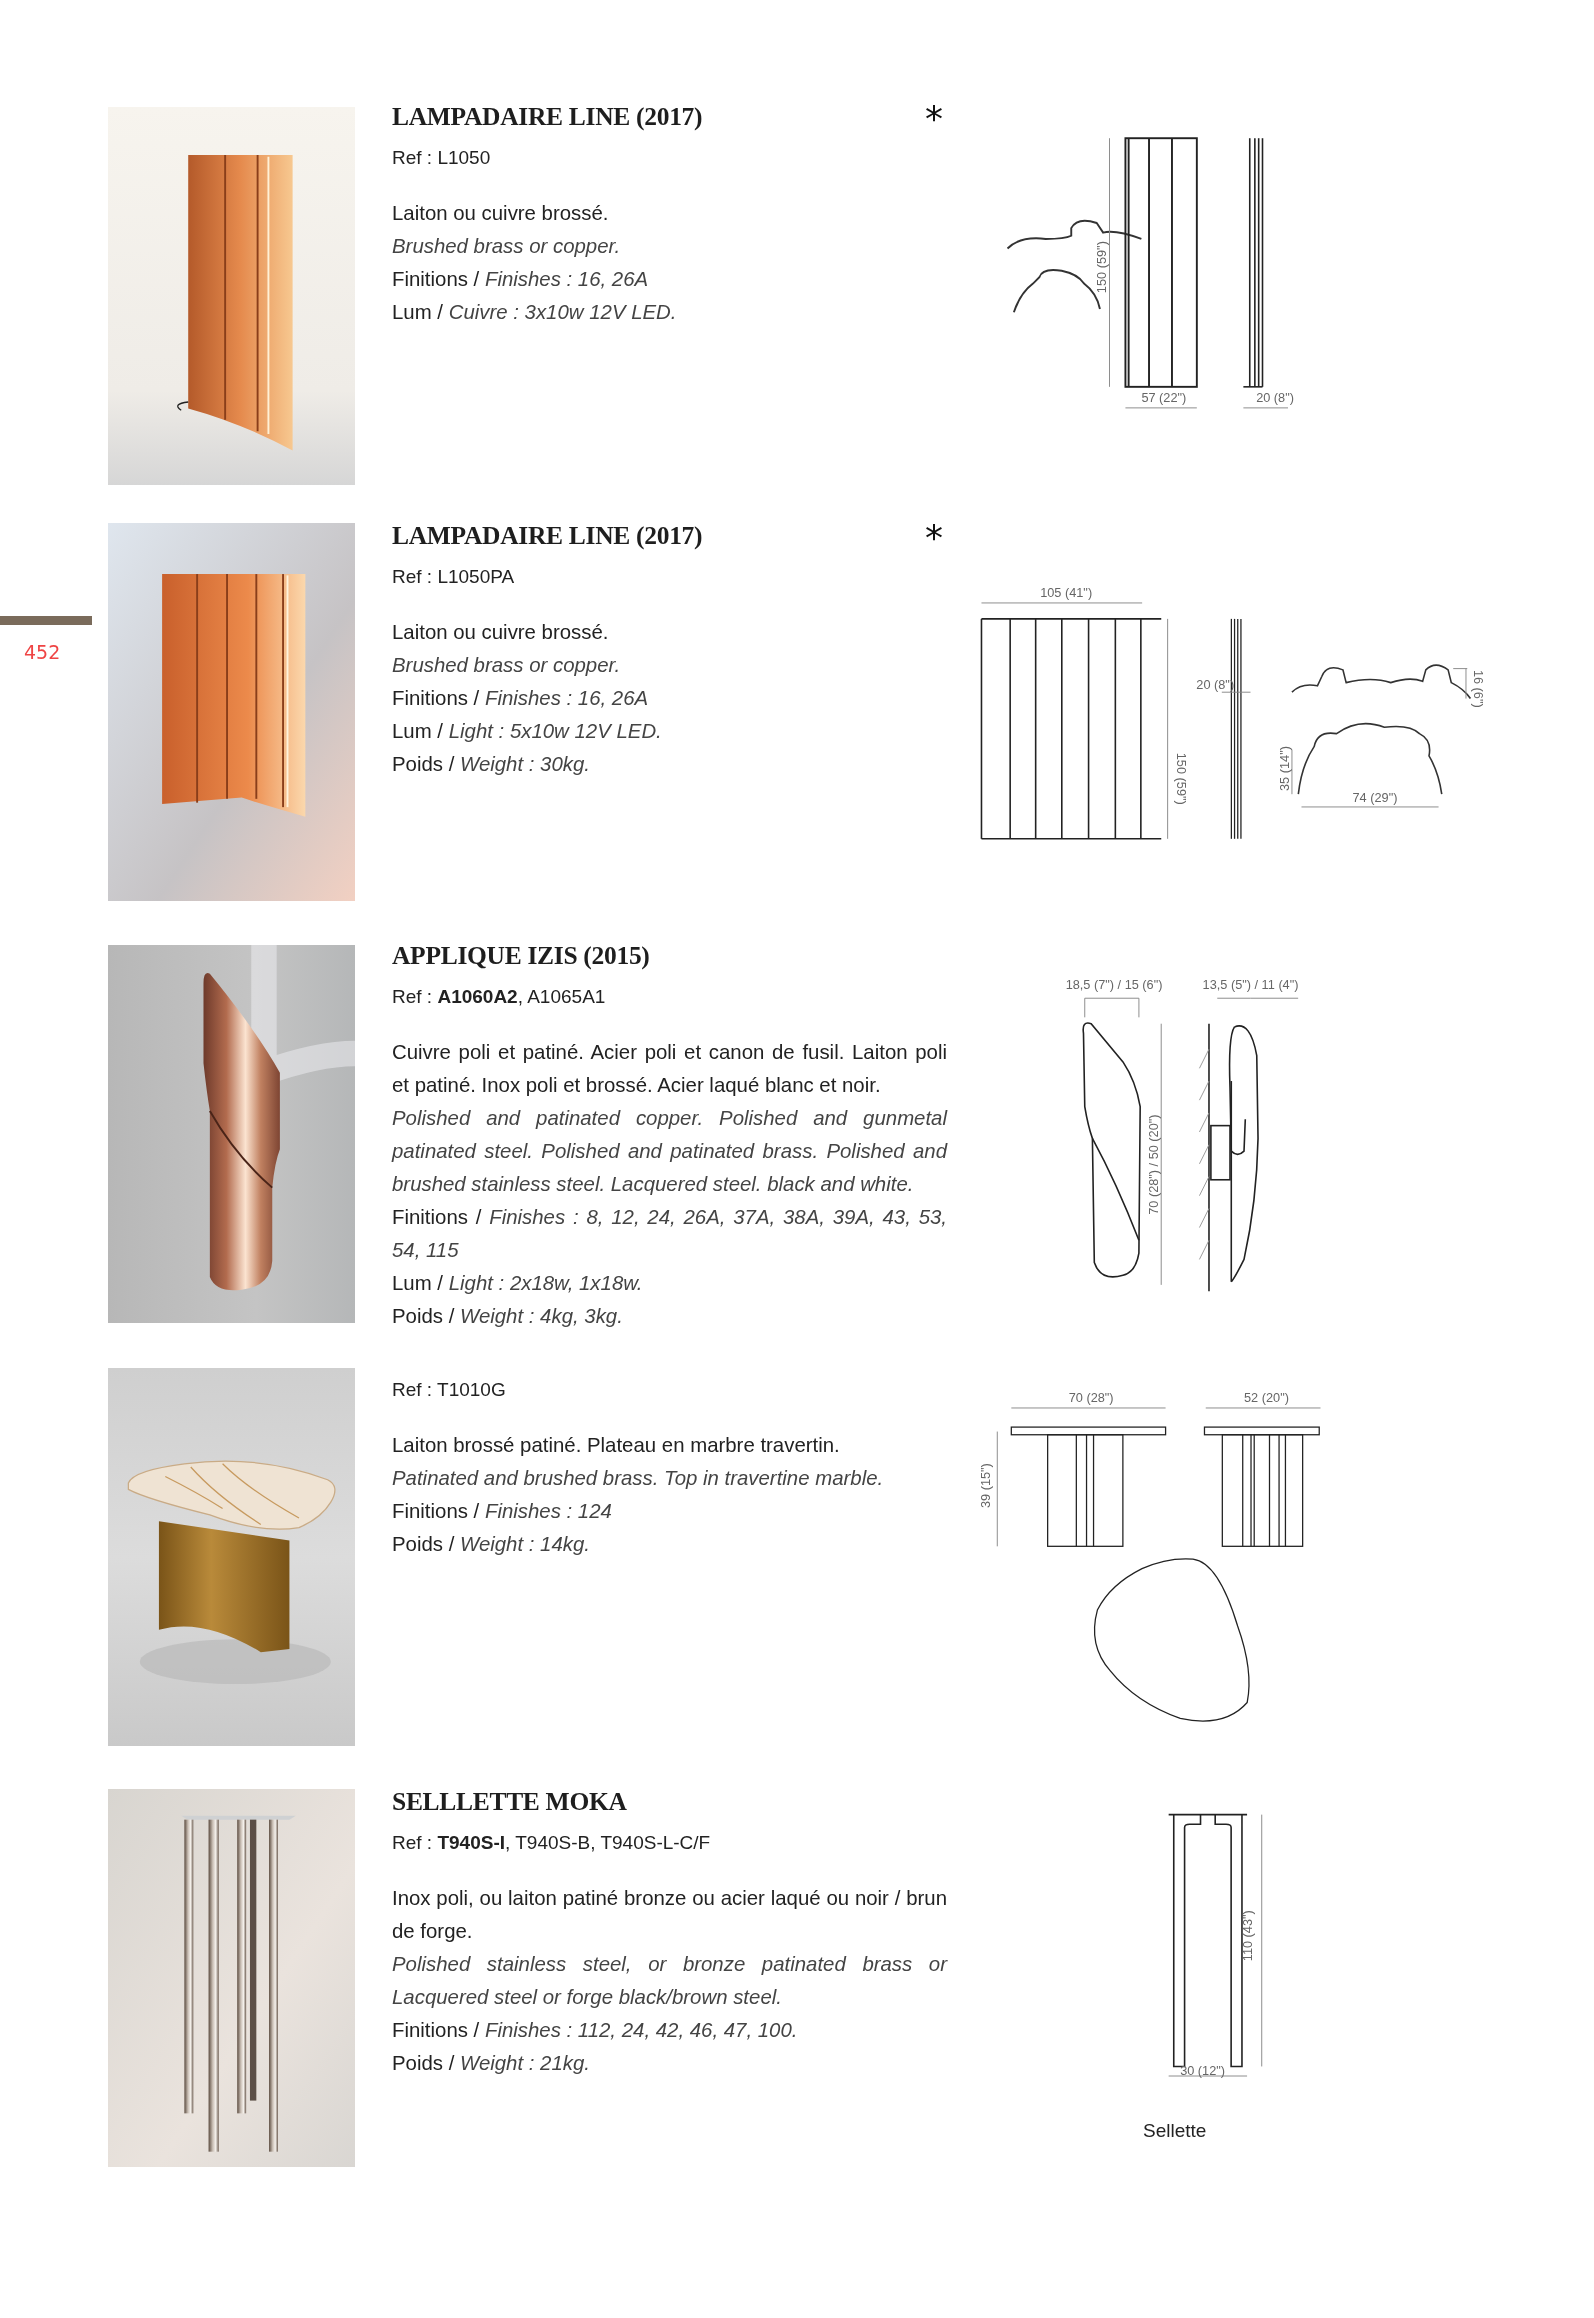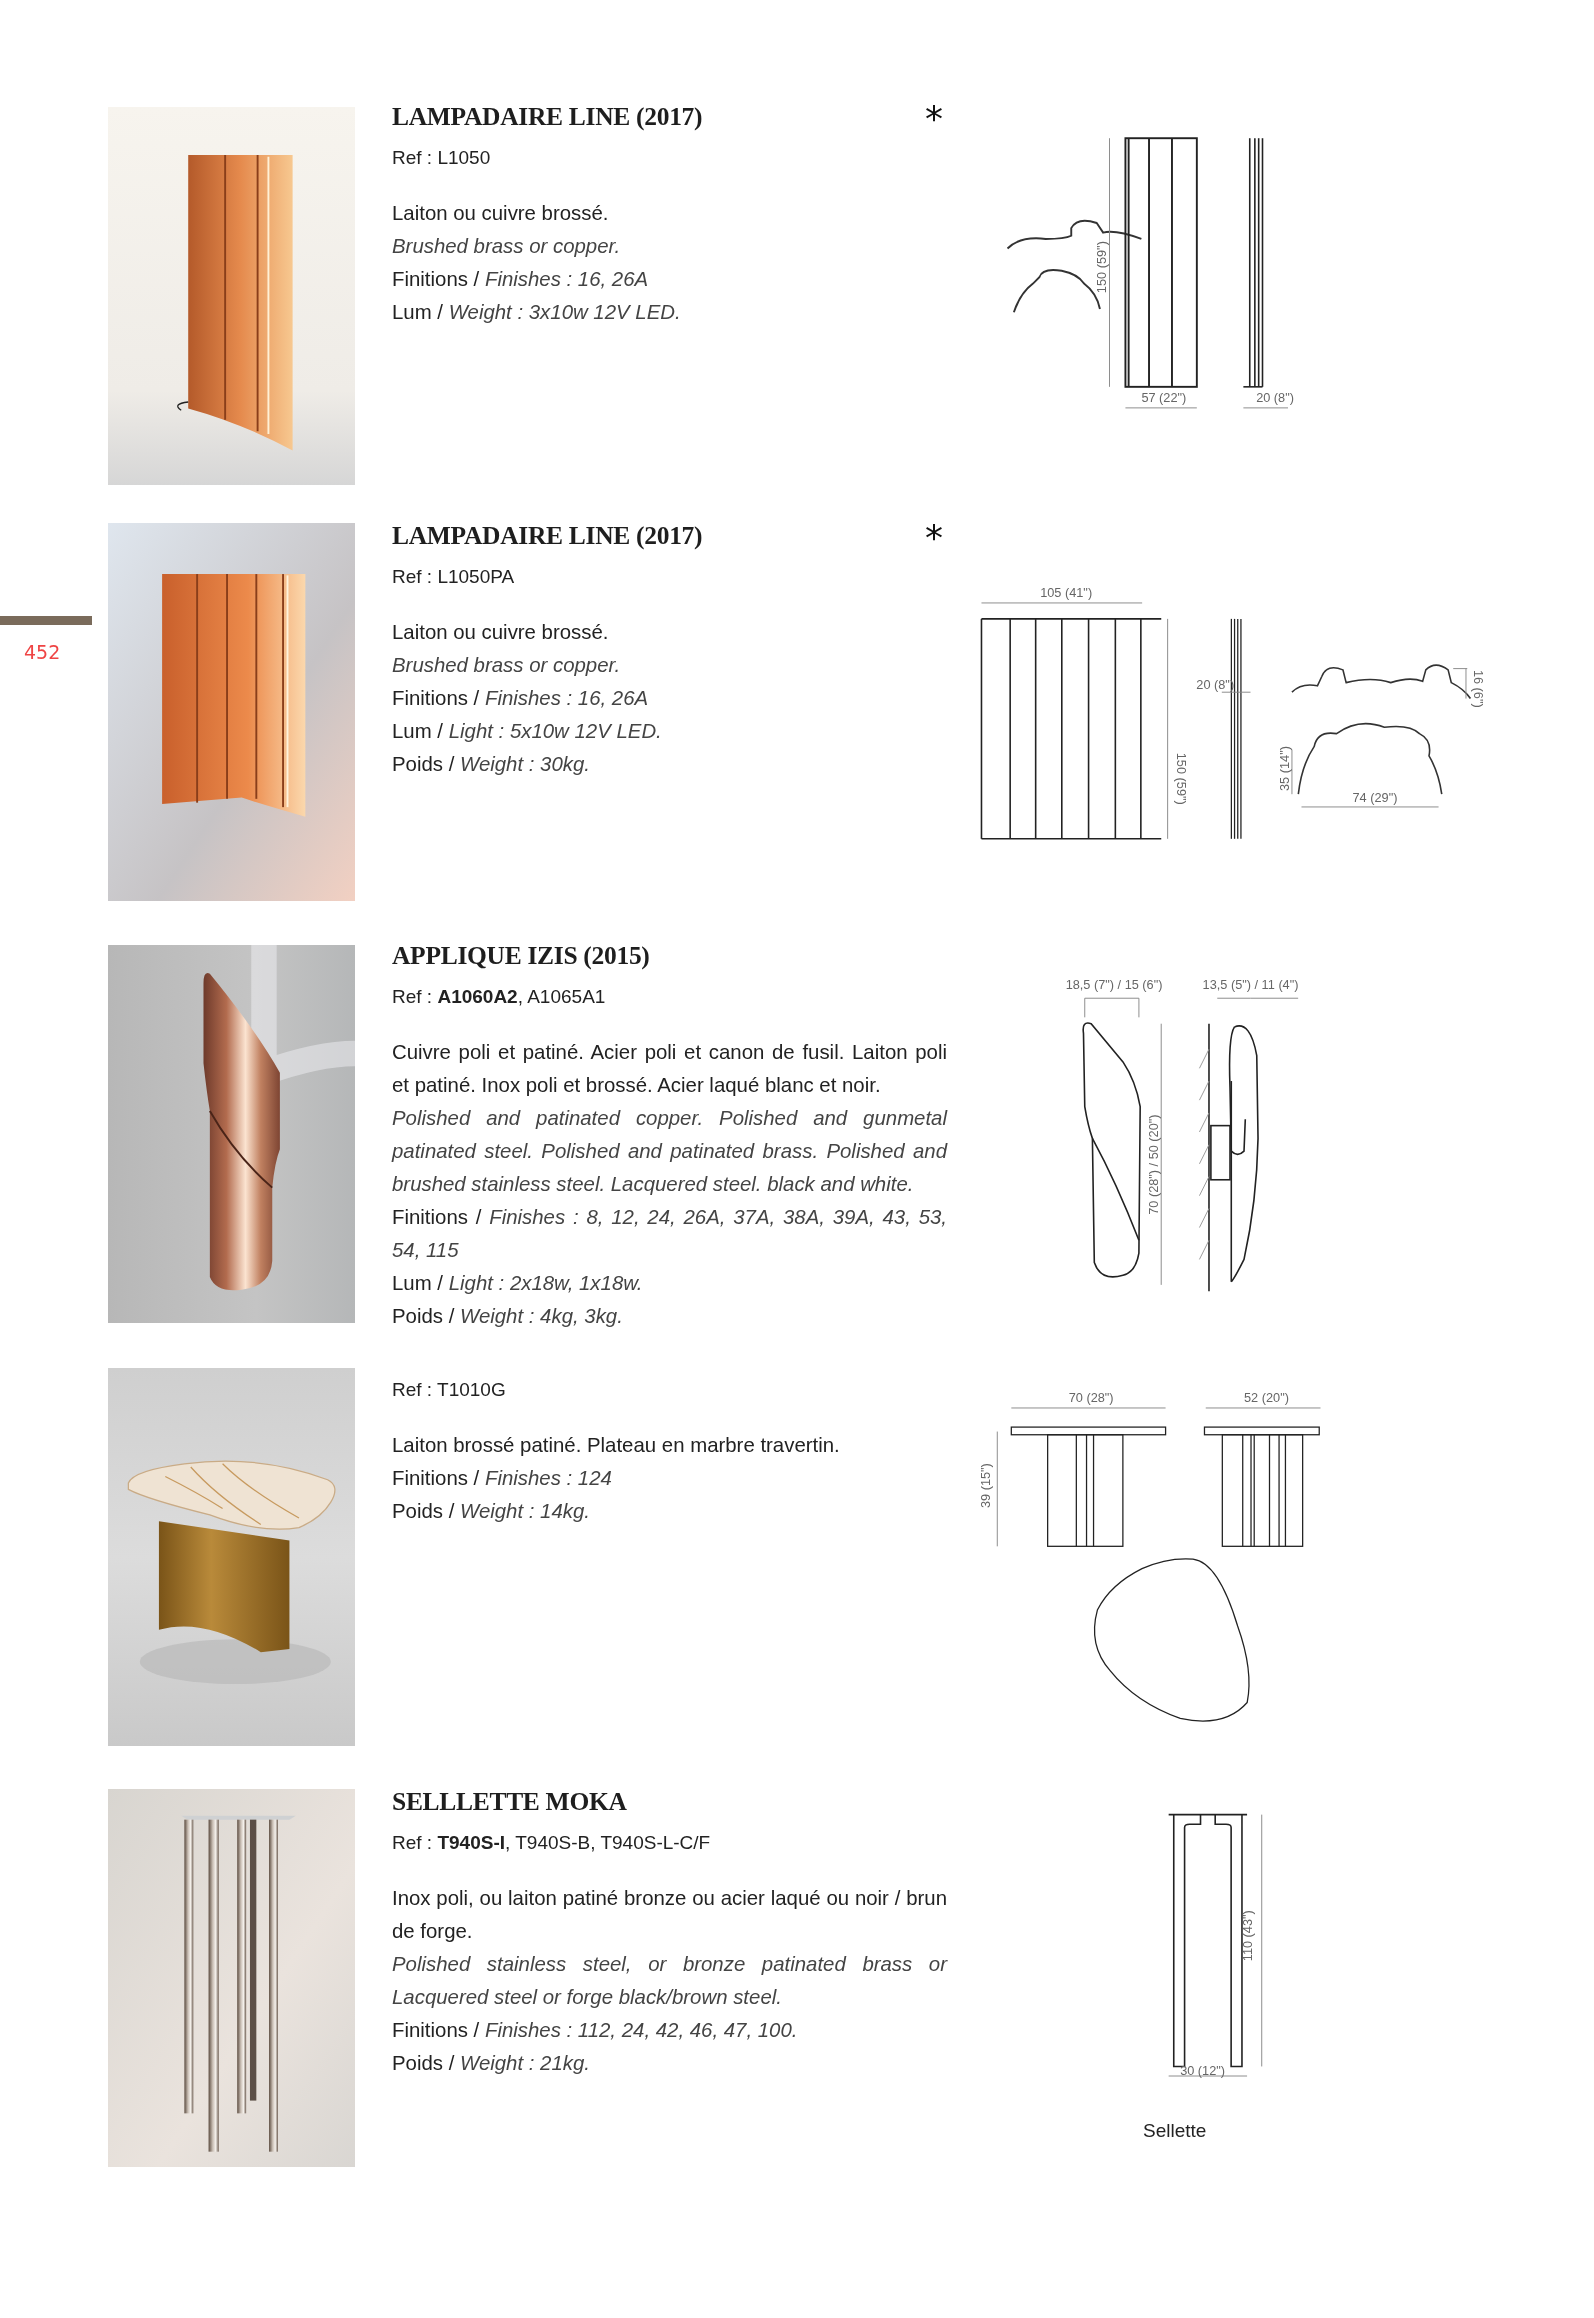--- a/index.html
+++ b/index.html
@@ -60,21 +60,21 @@
 </div>
 <div class="info" style="top:101px;">
   <h2 class="title">LAMPADAIRE LINE (2017)</h2>
   <div class="ref">
     <span>Ref : </span><b></b><span>L1050</span>
   </div>
   <div class="desc">
     <p>Laiton ou cuivre brossé.</p>
     <p class="it">Brushed brass or copper.</p>
     <p><span>Finitions / </span><span class="it">Finishes : 16, 26A</span></p>
-    <p><span>Lum / </span><span class="it">Weight : 3x10w 12V LED.</span></p>
+    <p><span>Lum / </span><span class="it">Cuivre : 3x10w 12V LED.</span></p>
   </div>
 </div>
 <div class="star" style="top:101px;">*</div>
 
 <div class="drawing" style="left:982px; top:121px;">
   <svg width="510" height="357" viewBox="0 0 800 560">
     <g stroke="#333" fill="none" stroke-width="3">
       <path d="M40 200 Q60 180 100 185 Q130 185 140 180 L140 168 Q150 150 180 160 L190 175 Q210 170 250 185"></path>
       <path d="M50 300 Q60 270 80 255 L90 245 Q95 230 125 235 Q150 240 160 255 Q180 270 185 295"></path>
     </g>
@@ -275,20 +275,21 @@
     <path d="M32 180 Q40 160 120 150 Q240 135 345 175 Q365 185 350 210 Q335 235 300 250 Q240 260 160 230 Q60 205 32 190 Z" fill="#efe3d3" stroke="#c9ab86" stroke-width="2"></path>
     <path d="M130 155 Q170 200 240 245 M180 150 Q220 190 300 235 M90 170 Q140 195 180 220" stroke="#c79a5f" stroke-width="2" fill="none"></path>
   </svg>
 </div>
 <div class="info" style="top:1364px;">
   <div class="ref">
     <span>Ref : </span><b></b><span>T1010G</span>
   </div>
   <div class="desc">
     <p>Laiton brossé patiné. Plateau en marbre travertin.</p>
+    <p class="it">Patinated and brushed brass. Top in travertine marble.</p>
     <p><span>Finitions / </span><span class="it">Finishes : 124</span></p>
     <p><span>Poids / </span><span class="it">Weight : 14kg.</span></p>
   </div>
 </div>
 
 <div class="drawing" style="left:995px; top:1371px;">
   <svg width="498" height="357" viewBox="0 0 780 560">
     <g stroke="#222" fill="none" stroke-width="2">
       <rect x="25" y="88" width="242" height="12"></rect>
       <rect x="82" y="100" width="118" height="175"></rect>

